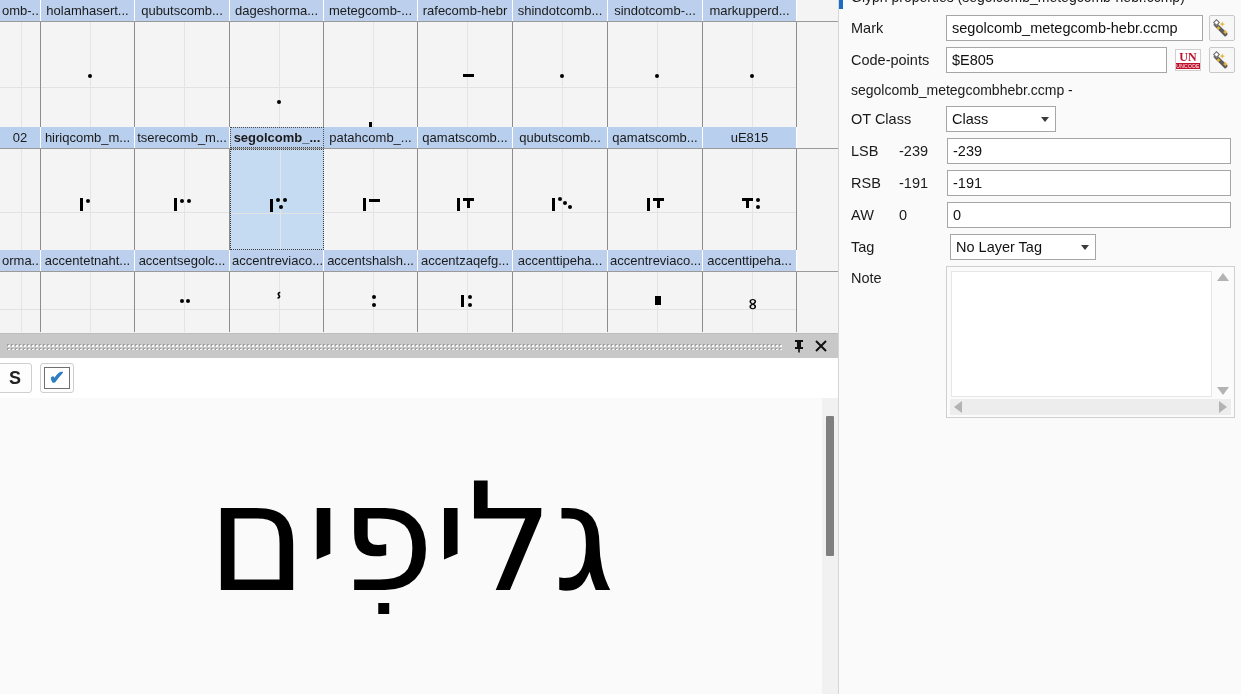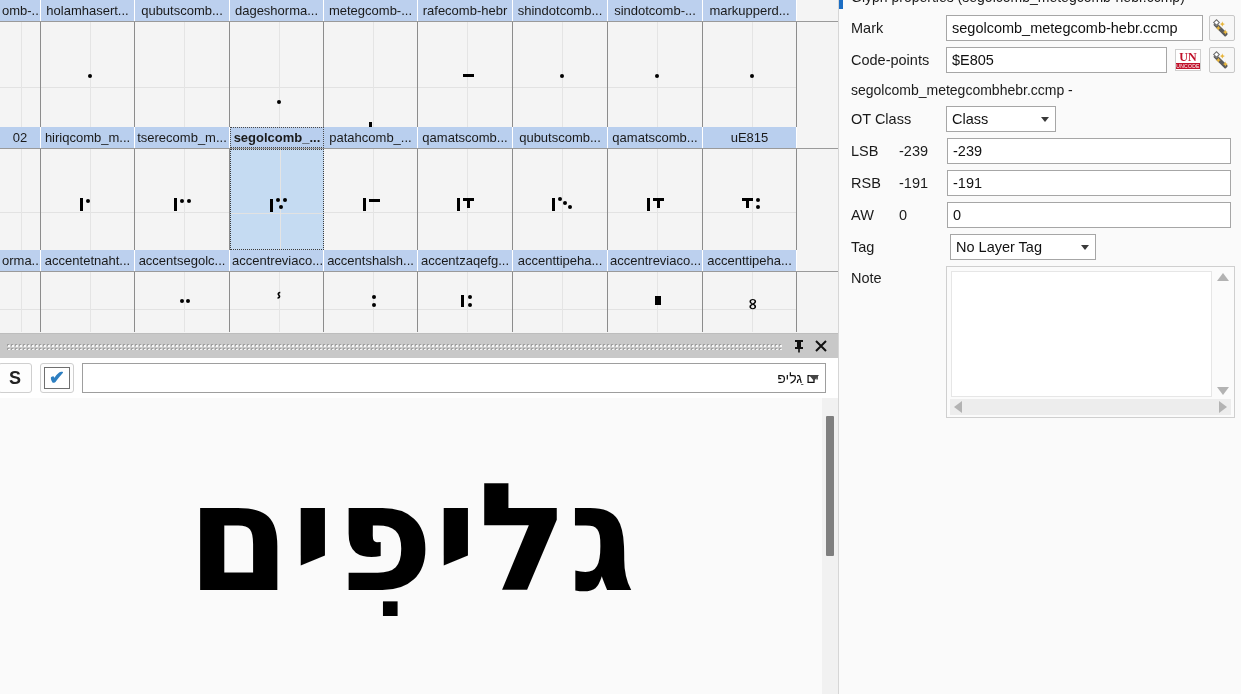--- a/index.html
+++ b/index.html
@@ -151,21 +151,21 @@
     display: flex; align-items: center; justify-content: center;
   }
   #hebrew-render {
     font-family: "DejaVu Sans", "Liberation Serif", serif;
     font-size: 150px;
     color: #000;
     direction: rtl;
     line-height: 1.0;
     letter-spacing: 0px;
     transform: translateY(-8px);
-    font-weight: 700;
+    font-weight: 400;
   }
   #canvas-vscroll {
     position: absolute; right: 0; top: 0; bottom: 0; width: 16px;
     background: #f1f1f1;
   }
   #canvas-vthumb {
     position: absolute; left: 4px; width: 8px;
     top: 18px; height: 140px;
     background: #7f7f7f; border-radius: 1px;
   }
@@ -555,24 +555,20 @@
     </div>
 
     <div id="preview-toolbar">
       <div class="tool-sq first">
         <span>S</span>
       </div>
       <div class="tool-sq">
         <span class="chkbox-big">
           <span class="chkmark">✔</span>
         </span>
-      </div>
-      <div id="sample-combo">
-        <span id="sample-text-value">ים ַגליפ</span>
-        <span class="combo-arrow"></span>
       </div>
     </div>
 
     <div id="canvas-wrap">
       <div id="canvas-stage">
         <div id="hebrew-render">גליפִים</div>
       </div>
       <div id="canvas-vscroll">
         <div id="canvas-vthumb"></div>
       </div>

